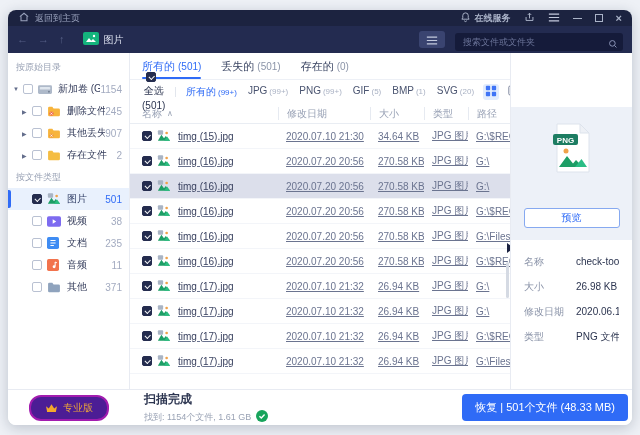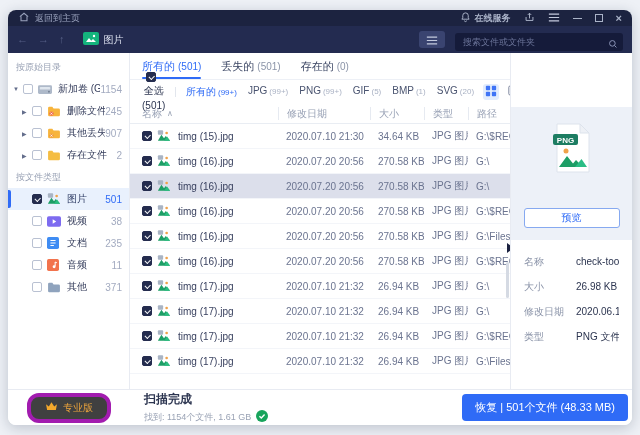--- a/index.html
+++ b/index.html
@@ -87,21 +87,21 @@
   .th { height:13px; line-height:13px; border-left:1px solid #e6eaf1; padding-left:8px;
     white-space:nowrap; overflow:hidden; }
   .th.c0 { border-left:none; padding-left:0; }
   .sort-asc { font-size:8px; color:#9aa3b5; margin-left:5px; }
 
   .table-body { flex:1; overflow:hidden; }
   .trow { height:25px; display:grid; grid-template-columns:136px 92px 54px 44px 1fr;
     align-items:center; font-size:10px; color:#6b7490; padding-left:12px;
     border-bottom:1px solid #f3f5f9; }
   .trow.sel { background:var(--row-selected,#dcdfeb); }
-  .c { white-space:nowrap; overflow:hidden; padding-left:8px; }
+  .c { white-space:nowrap; overflow:hidden; padding-left:8px;text-decoration:underline; }
   .c0 { display:flex; align-items:center; padding-left:0; }
   .fic { width:16px; height:13px; margin-right:5px; display:flex; align-items:center; flex:0 0 auto; }
   .fn { color:#39415f; white-space:nowrap; overflow:hidden; }
   .scroll-thumb { position:absolute; right:1px; top:209px; width:3px; height:36px;
     background:#d5dae3; border-radius:2px; }
 
   
   .panel-arrow { position:absolute; left:499px; top:190px; width:0; height:0;
     border-left:7px solid #1b2240; border-top:5px solid transparent; border-bottom:5px solid transparent; }
 
@@ -115,21 +115,21 @@
     display:flex; align-items:center; justify-content:center; cursor:default; }
   .detail-fields { position:absolute; top:196px; left:0; right:0; padding:0 13px; }
   .dfield { height:25px; display:flex; align-items:center; font-size:10px; }
   .dl { width:52px; color:#8a93a8; flex:0 0 auto; }
   .dv { color:#2c3550; white-space:nowrap; overflow:hidden; }
 
   
   .statusbar { height:36px; border-top:1px solid #e8ebf2; background:#fff; display:flex;
     align-items:center; flex:0 0 auto; }
   .pro-cell { width:122px; display:flex; justify-content:center; flex:0 0 auto; }
-  .pro-badge { display:flex; align-items:flex-start; gap:5px; border:4px solid #a21caf; background:#404040;
+  .pro-badge { display:flex; align-items:flex-end; gap:5px; border:2px solid #a21caf; background:#4c1d95;
     border-radius:12px; padding:4px 14px; color:var(--pro-accent,#e8a23c); font-size:10px; }
   .status-block { margin-left:14px; display:flex; flex-direction:column; gap:2px; }
   .status-title { font-size:12px; font-weight:bold; color:#2c3550; }
   .status-sub { font-size:9px; color:#9aa3b5; display:flex; align-items:center; gap:5px; }
   .recover-btn { margin-left:auto; margin-right:4px; background:var(--accent,#2f6bf6); color:#fff;
     font-size:11px; padding:6px 13px; border-radius:4px; white-space:nowrap; cursor:default; }
 </style>
 </head>
 <body>
 

